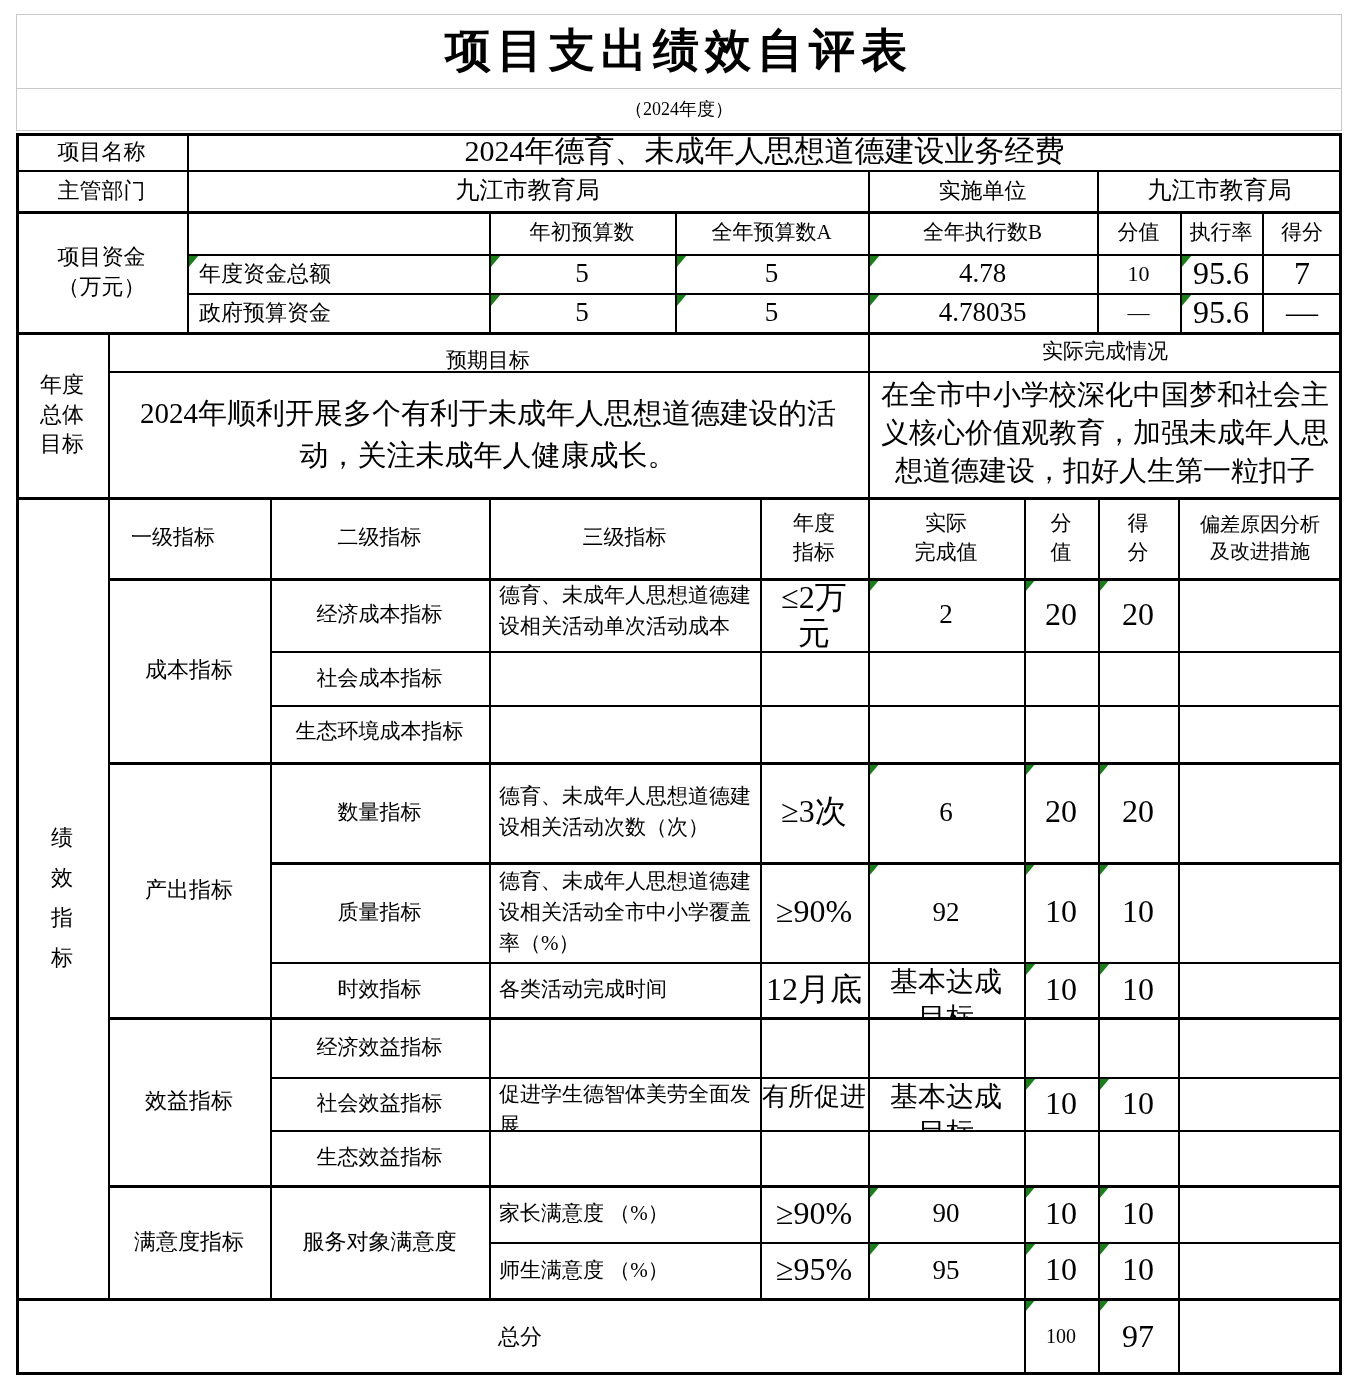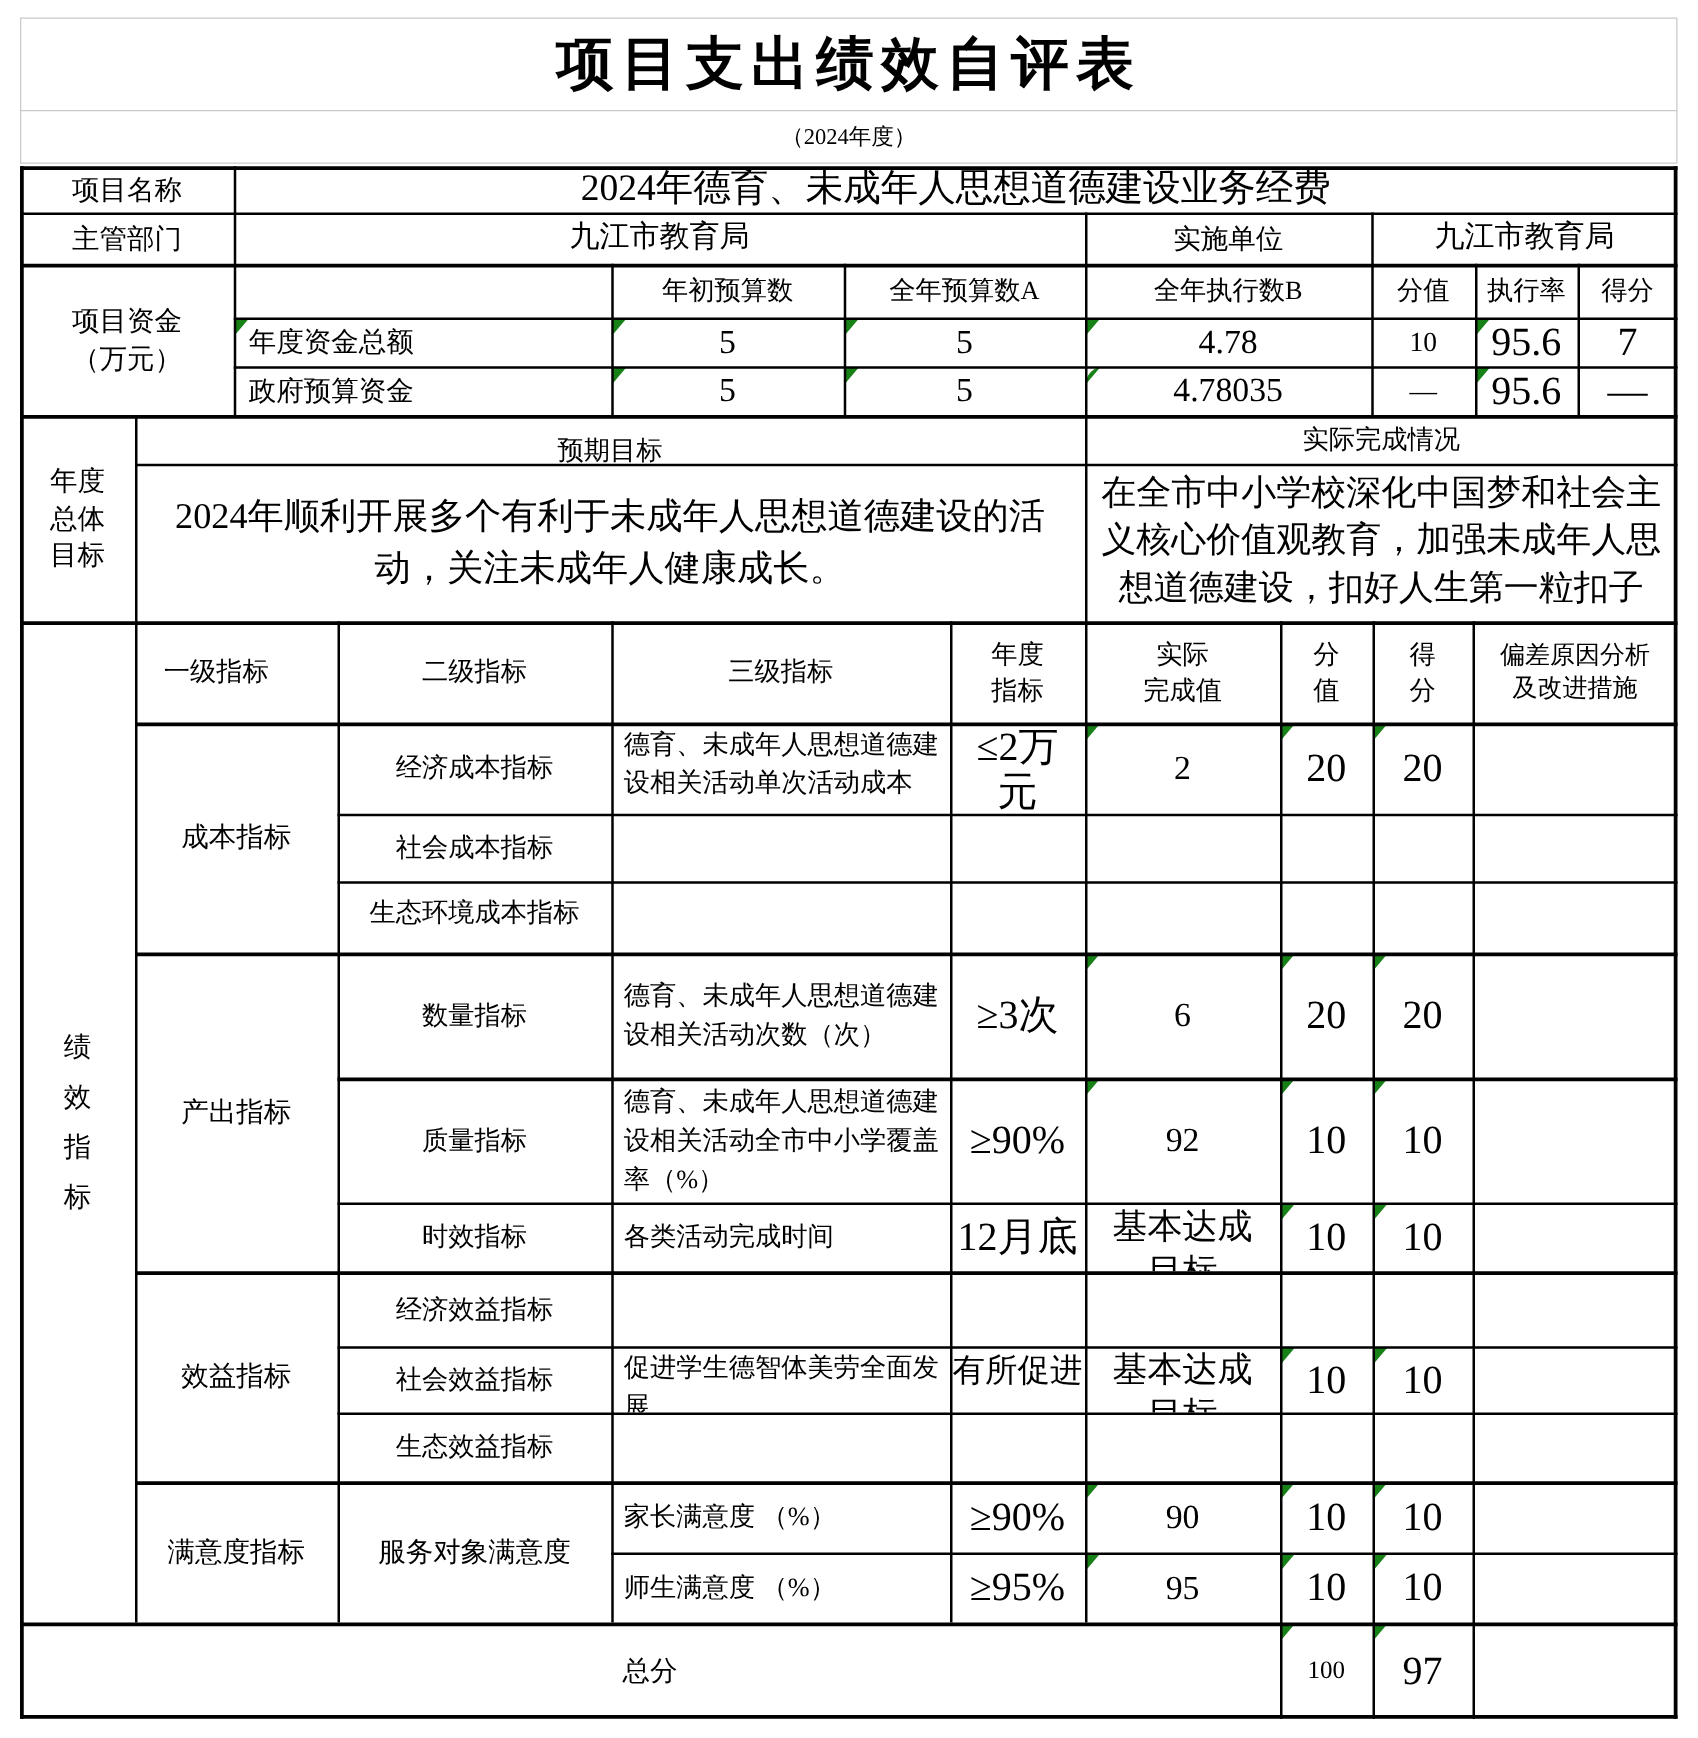--- a/index.html
+++ b/index.html
@@ -70,21 +70,21 @@
 
 <div class="cell left" style="left:187px;top:293px;width:302px;height:39px;">政府预算资金</div>
 <div class="cell num" style="left:489px;top:293px;width:186px;height:39px;">
   <i class="tri"></i>
     <span>5</span>
   </div>
 <div class="cell num" style="left:675px;top:293px;width:193px;height:39px;">
   <i class="tri"></i>
     <span>5</span>
   </div>
-<div class="cell num" style="left:868px;top:293px;width:229px;height:39px;border-radius:16px;">
+<div class="cell num" style="left:868px;top:293px;width:229px;height:39px;">
   <i class="tri"></i>
     <span>4.78035</span>
   </div>
 <div class="cell" style="left:1097px;top:293px;width:83px;height:39px;">—</div>
 <div class="cell big" style="left:1180px;top:293px;width:82px;height:39px;">
   <i class="tri"></i>
     <span>95.6</span>
   </div>
 <div class="cell big" style="left:1262px;top:293px;width:80px;height:39px;">—</div>
 

